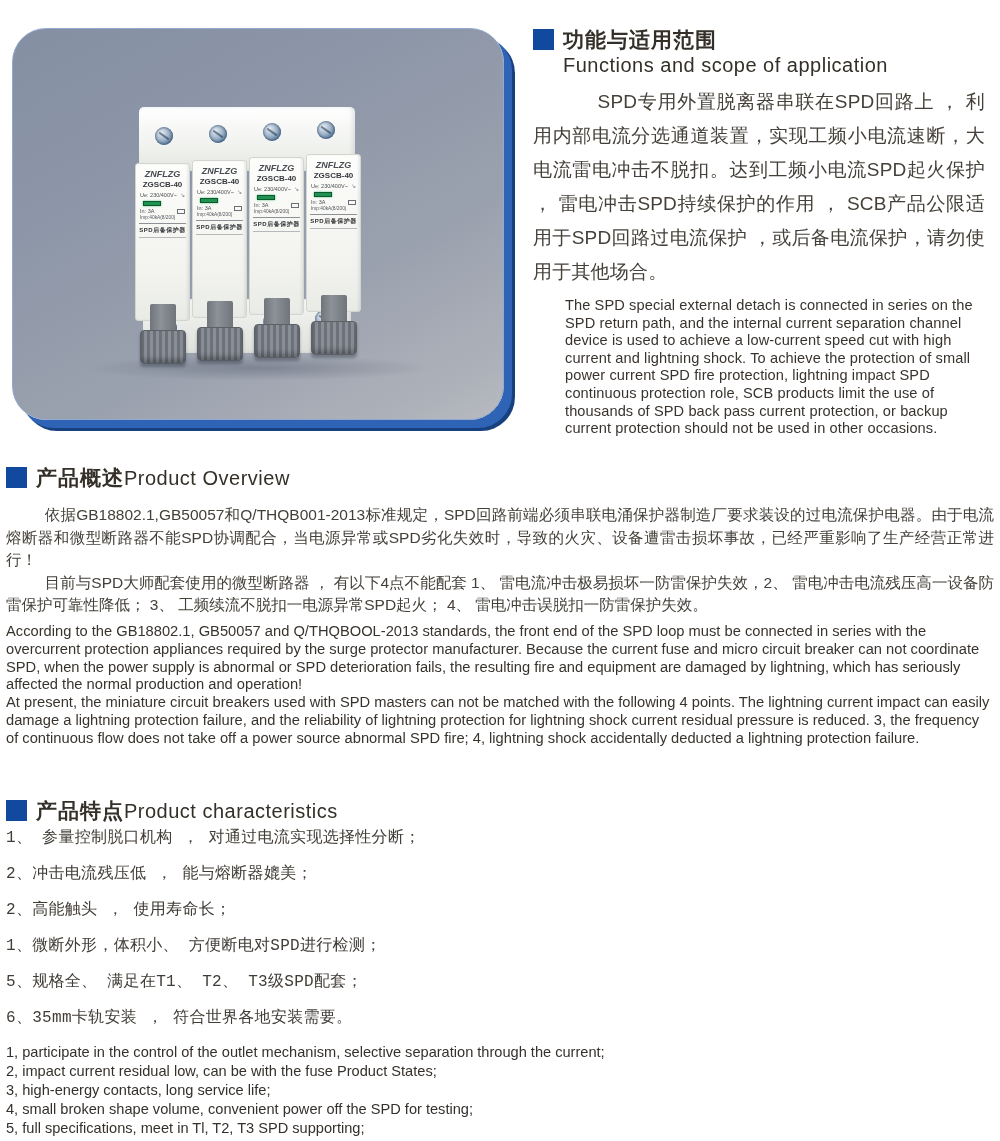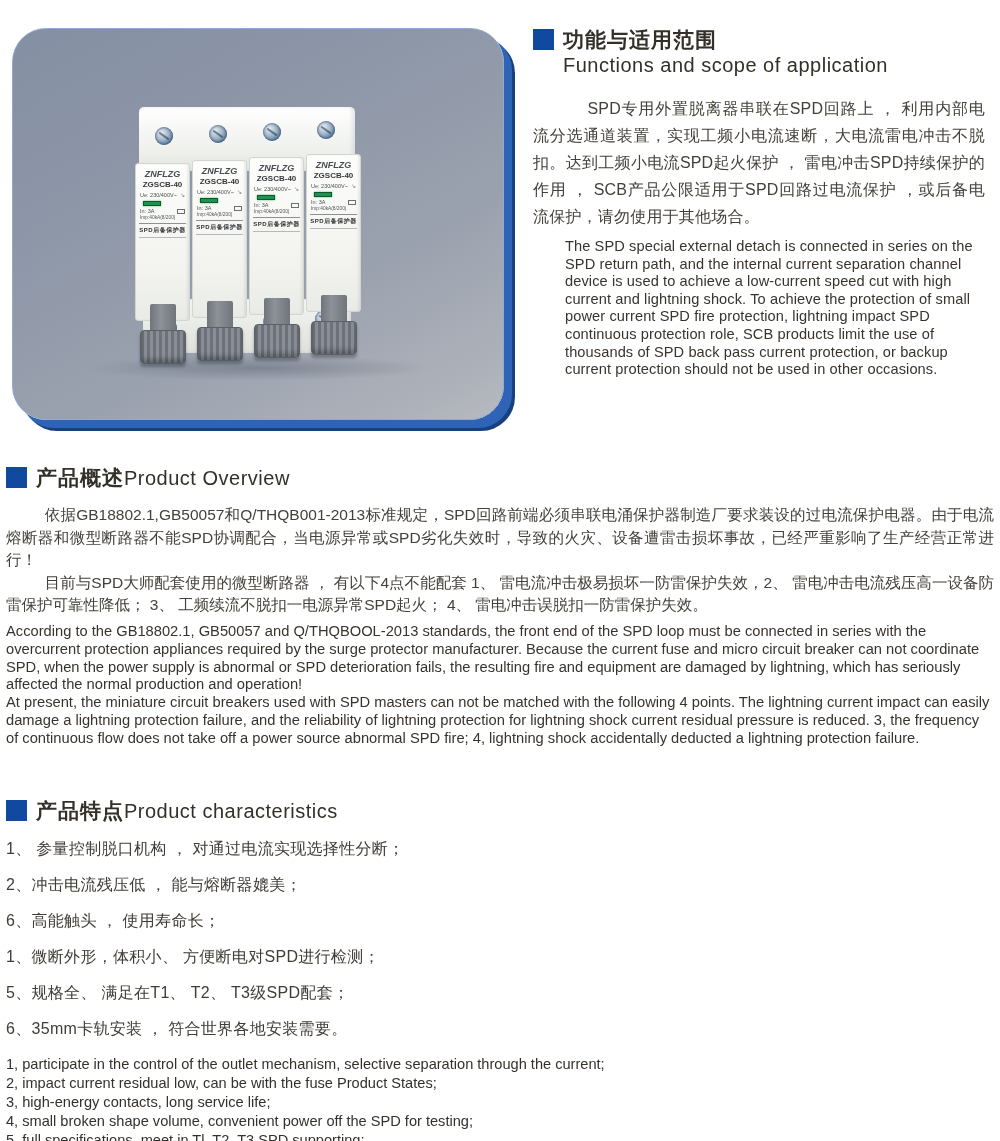--- a/index.html
+++ b/index.html
@@ -54,33 +54,33 @@
 
   
   .sec-head{ display:flex; align-items:flex-start; }
   .blue-sq{ width:21px; height:21px; background:#11499f; margin-right:9px; flex:0 0 auto; margin-top:3px; }
   .head-zh{ font-weight:bold; font-size:21px; color:#343029; letter-spacing:1px; }
   .head-en{ font-size:20px; font-weight:400; color:#343029; letter-spacing:.5px; }
   .head-inline .head-zh,.head-inline .head-en{ display:inline; }
 
   
   .right-col{ position:absolute; left:533px; top:26px; width:452px; }
-  .rc-zh{ margin-top:18px; font-size:16px; line-height:27px; text-align:justify;
+  .rc-zh{ margin-top:8px; font-size:19px; line-height:34px; text-align:justify;
     text-indent:3.4em; color:#45403a; letter-spacing:.2px; }
   .rc-en{ margin-top:8px; font-size:14.6px; line-height:17.6px; color:#39332e; letter-spacing:.1px;margin-left:32px; }
 
   
   .overview{ position:absolute; left:6px; top:464px; width:988px; }
   .ov-zh{ margin-top:12px; font-size:15.5px; line-height:22.6px; text-align:justify;
     text-indent:2.5em; color:#45403a; }
   .ov-en{ margin-top:6px; font-size:14.7px; line-height:17.8px; color:#39332e; }
 
   
   .chars{ position:absolute; left:6px; top:797px; width:988px; }
-  .ch-zh{ list-style:none; margin-top:14px; }
+  .ch-zh{ list-style:none; margin-top:2px;font-family:Liberation Mono, monospace; }
   .ch-zh li{ font-size:16px; color:#413c36; margin-bottom:15px; letter-spacing:.3px; }
   .ch-en{ list-style:none; margin-top:14px; }
   .ch-en li{ font-size:14.6px; line-height:19px; color:#35302b; }
 </style>
 </head>
 <body>
 
 <div class="photo-panel">
   <div class="breaker">
     <div class="plate-top"></div>
@@ -206,21 +206,21 @@
 <div class="chars">
   <div class="sec-head head-inline">
     <div class="blue-sq"></div>
     <div>
       <span class="head-zh">产品特点</span><span class="head-en">Product characteristics</span>
     </div>
   </div>
   <ul class="ch-zh">
     <li>1、 参量控制脱口机构 ， 对通过电流实现选择性分断；</li>
     <li>2、冲击电流残压低 ， 能与熔断器媲美；</li>
-    <li>6、高能触头 ， 使用寿命长；</li>
+    <li>2、高能触头 ， 使用寿命长；</li>
     <li>1、微断外形，体积小、 方便断电对SPD进行检测；</li>
     <li>5、规格全、 满足在T1、 T2、 T3级SPD配套；</li>
     <li>6、35mm卡轨安装 ， 符合世界各地安装需要。</li>
   </ul>
   <ul class="ch-en">
     <li>1, participate in the control of the outlet mechanism, selective separation through the current;</li>
     <li>2, impact current residual low, can be with the fuse Product States;</li>
     <li>3, high-energy contacts, long service life;</li>
     <li>4, small broken shape volume, convenient power off the SPD for testing;</li>
     <li>5, full specifications, meet in Tl, T2, T3 SPD supporting;</li>

